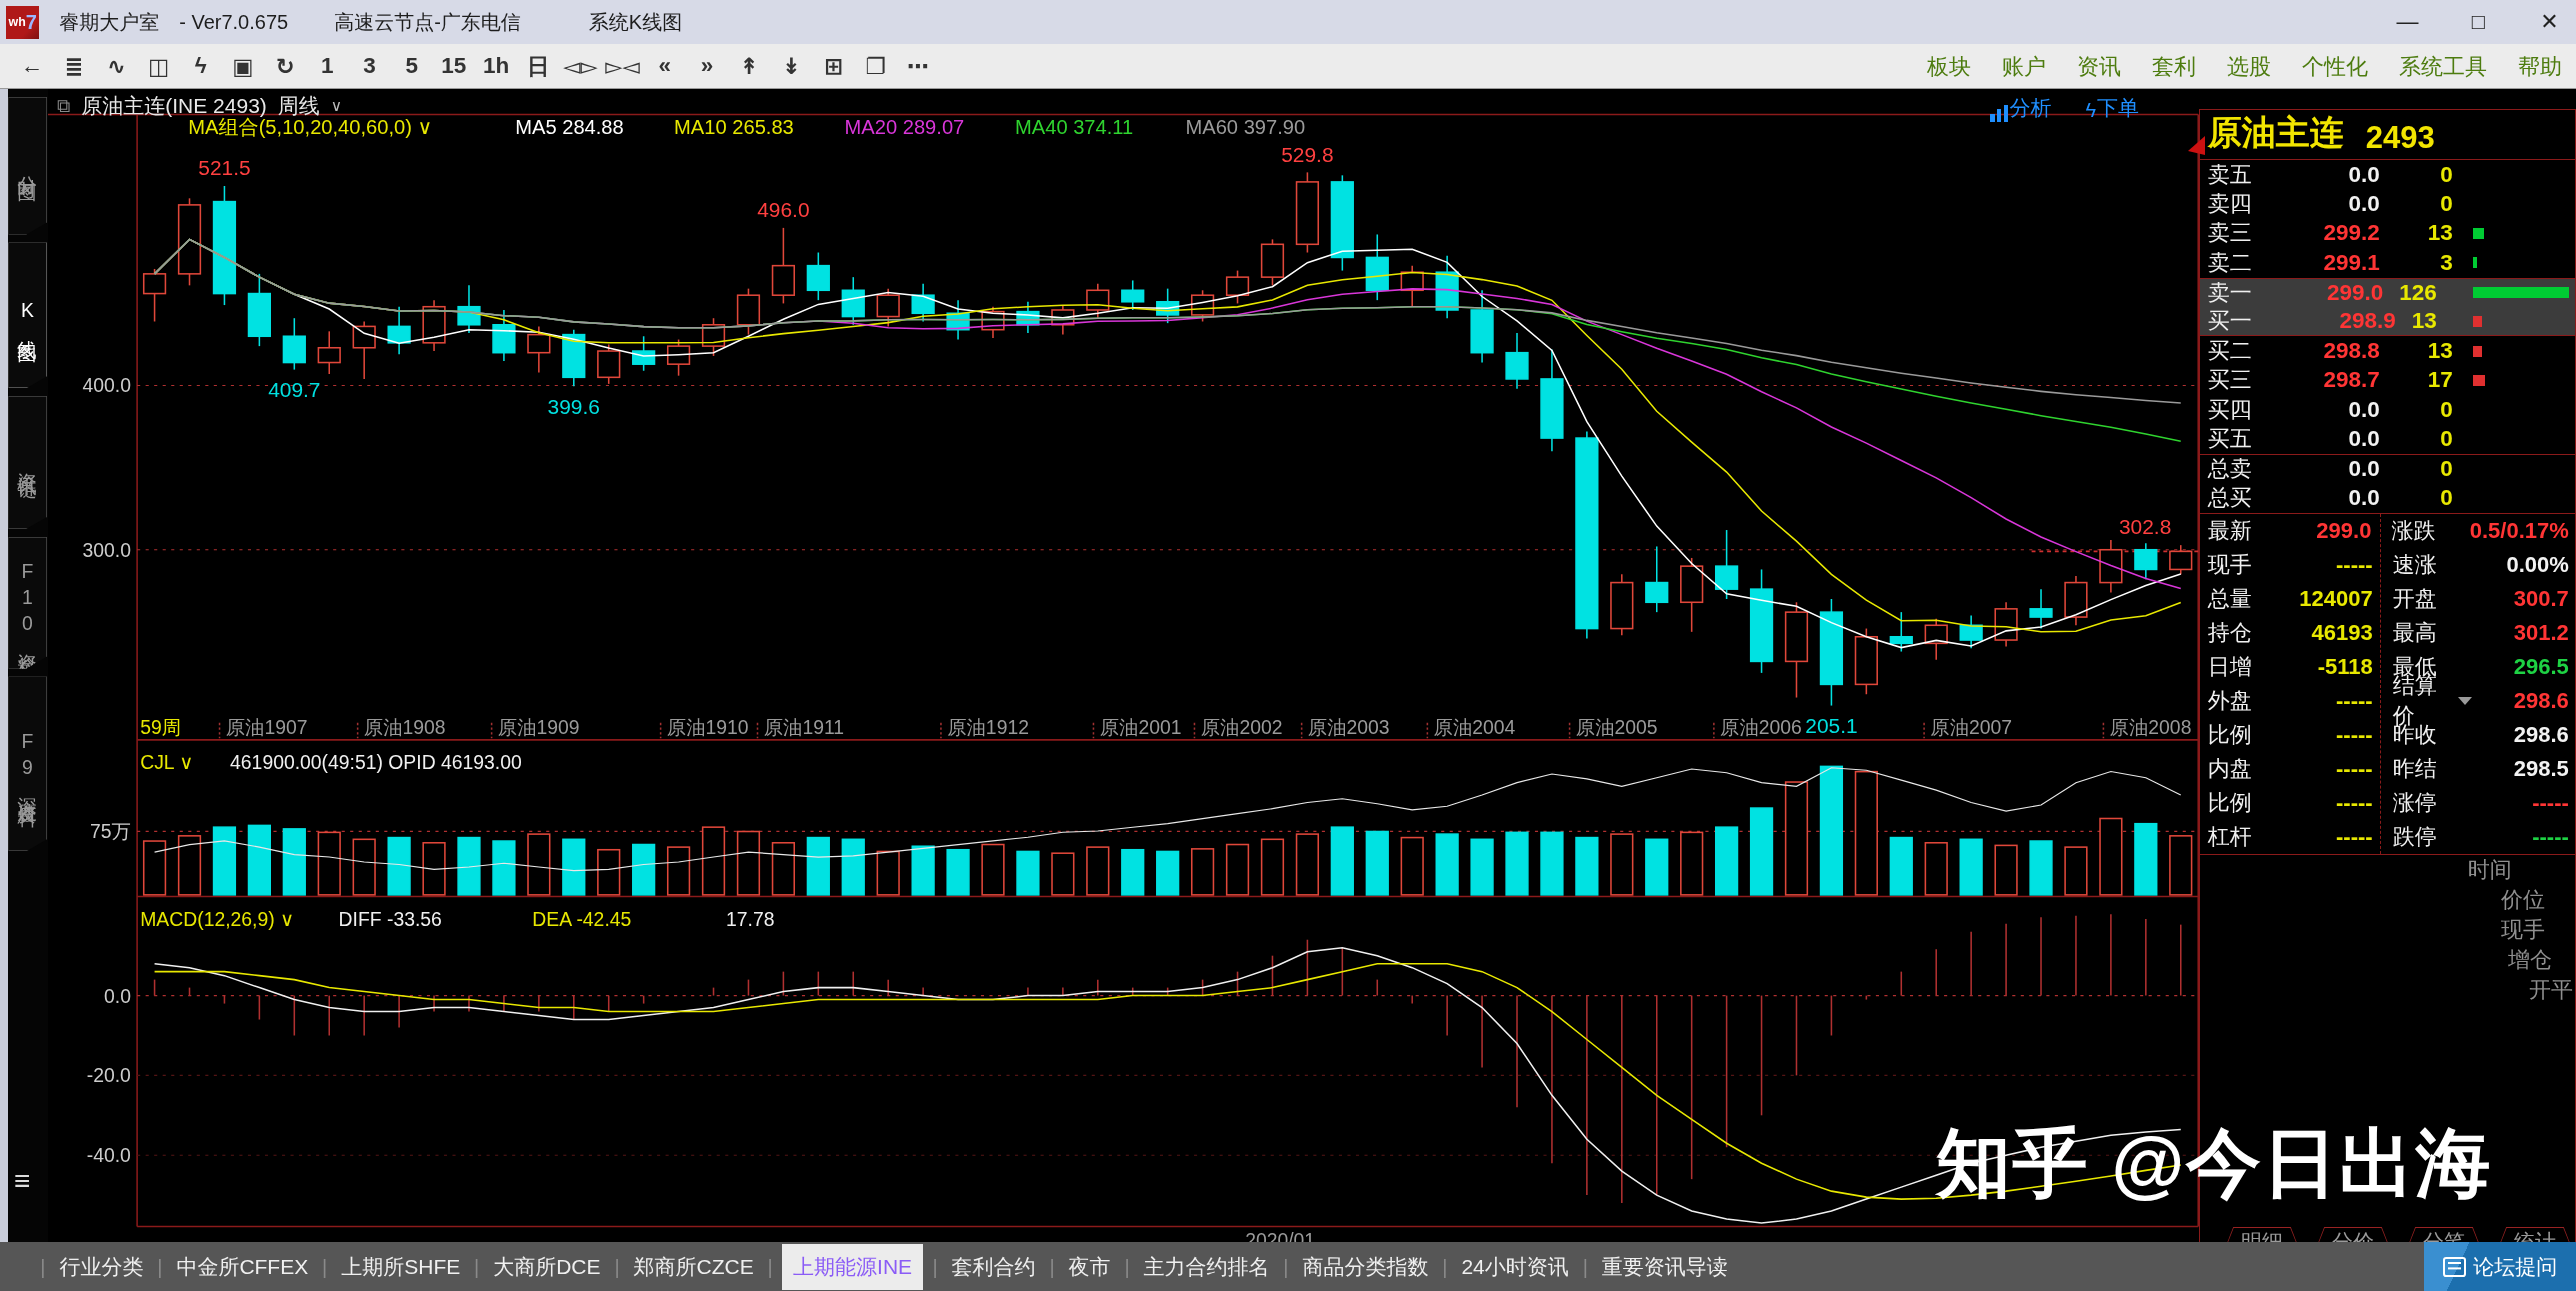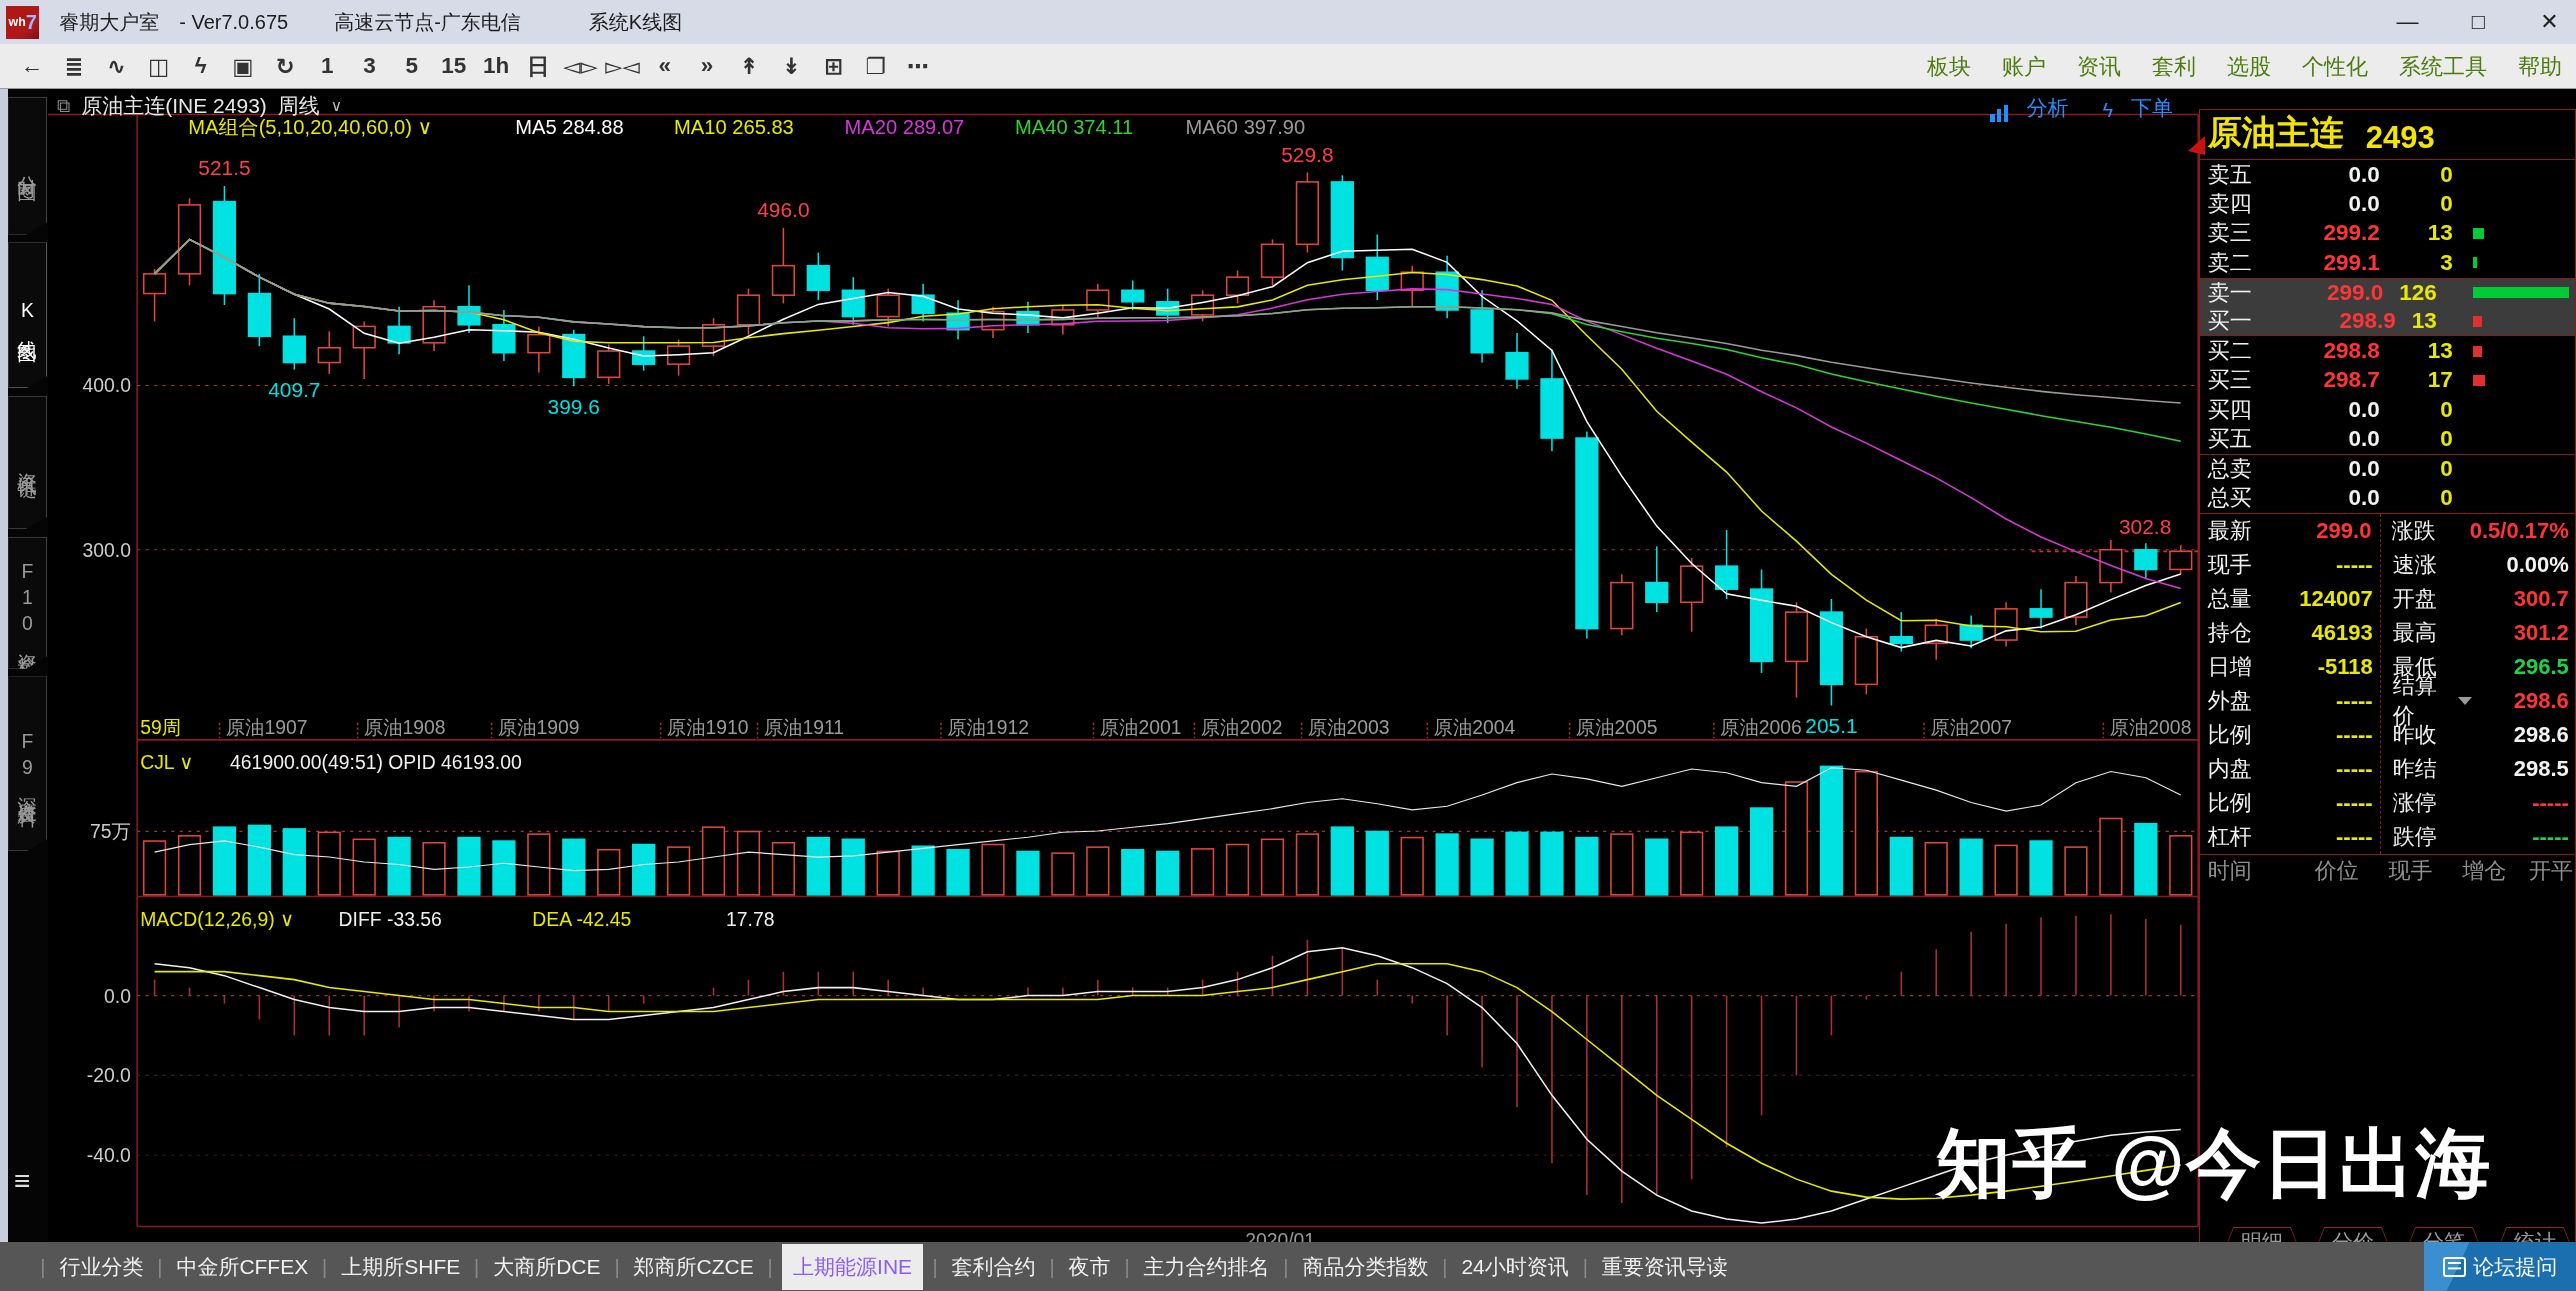--- a/index.html
+++ b/index.html
@@ -35,21 +35,21 @@
             background:#0a0a0a;box-shadow:inset 0 0 0 0.8px #4a4a4a;
             clip-path:polygon(0 0,100% 0,100% calc(100% - 12.4px),45% 100%,0 100%);}
   .side-tab.active{color:#ffffff;box-shadow:inset 0 0 0 0.8px #6a6a6a;}
   #side-menu-ic{position:absolute;left:6.2px;bottom:45px;color:#ddd;font-size:28px;}
 
   
   #chart-header{position:absolute;left:57px;top:3.1px;display:flex;align-items:center;gap:11px;color:#e8e8e8;font-size:21px;z-index:5;}
   #link-ic{color:#8a8a8a;font-size:18.6px;}
   .caret{color:#bdbdbd;font-size:15.5px;}
   #chart-actions{position:absolute;left:1990px;top:4.6px;display:flex;align-items:center;gap:34px;z-index:5;color:#1f8fff;font-size:21px;}
-  .act{display:flex;align-items:flex-end;gap:18px;text-align:right;}
+  .act{display:flex;align-items:flex-end;gap:1px;text-align:right;}
   .bars{display:flex;align-items:flex-end;gap:2.3px;height:18.6px;}
   .bars i{display:block;width:4.6px;background:#1f8fff;}
   .bolt{font-size:20px;}
 
   
   #panel{position:absolute;left:2199px;top:0px;width:377px;height:1153px;background:#000;border:0.8px solid #8b1a1a;margin-top:20px;}
   #panel-marker{position:absolute;left:-12.4px;top:26px;width:0;height:0;border-top:15.5px solid transparent;border-bottom:4.6px solid transparent;border-right:17px solid #cc1111;}
   #panel-title{height:50px;display:flex;align-items:flex-end;gap:22px;padding:1.5px 0 3.1px 7.7px;border-bottom:0.8px solid #8b1a1a;}
   #panel-title .nm{color:#f2e500;font-size:34px;font-weight:bold;}
   #panel-title .cd{color:#f2e500;font-size:31px;font-weight:bold;}
@@ -65,21 +65,21 @@
   #row-b1{border-bottom:0.8px solid #8b1a1a;}
   #stats{position:relative;border-top:0.8px solid #8b1a1a;}
   #stats:before{content:"";position:absolute;left:180px;top:0;bottom:0;border-left:0.8px dashed #8b1a1a;}
   .st-row{height:34px;display:flex;align-items:center;padding:0 6.2px 0 7.7px;}
   .st-row .l{width:81px;color:#f0f0f0;font-size:22px;}
   .st-row .lv{width:84px;text-align:right;font-size:22px;font-weight:bold;}
   .st-row .r{width:99px;padding-left:20px;color:#f0f0f0;font-size:22px;display:flex;align-items:center;gap:4.6px;}
   .st-row .rv{flex:1;text-align:right;font-size:22px;font-weight:bold;}
   .c-red{color:#ff3535;} .c-green{color:#1ed244;} .c-yellow{color:#e8e800;} .c-white{color:#f2f2f2;}
   .tri-down{width:0;height:0;border-left:7px solid transparent;border-right:7px solid transparent;border-top:8.5px solid #9a9a9a;display:inline-block;}
-  #ts-header{display:flex;border-top:0.8px solid #8b1a1a;height:34px;align-items:center;color:#8f8f8f;font-size:22px;}
+  #ts-header{display:flex;border-top:0.8px solid #8b1a1a;height:34px;align-items:flex-end;color:#8f8f8f;font-size:22px;flex-direction:column;}
   #ts-header span{text-align:left;}
   #panel-tabs{position:absolute;left:0;bottom:3.1px;width:100%;height:31px;display:flex;padding-left:22px;gap:11px;}
   .ptab{position:relative;width:85px;height:29.4px;}
   .ptab .edge{position:absolute;inset:0;background:#992222;clip-path:polygon(14% 0,86% 0,100% 100%,0 100%);}
   .ptab .face{position:absolute;inset:0.8px;background:#000;clip-path:polygon(14% 0,86% 0,100% 100%,0 100%);
               display:flex;align-items:center;justify-content:center;color:#9a9a9a;font-size:21px;}
 
   
   #bottombar{position:absolute;left:0;top:1242px;width:2576px;height:50px;background:#565656;display:flex;align-items:center;}
   #bottom-tabs{display:flex;align-items:center;padding-left:31px;height:100%;}

